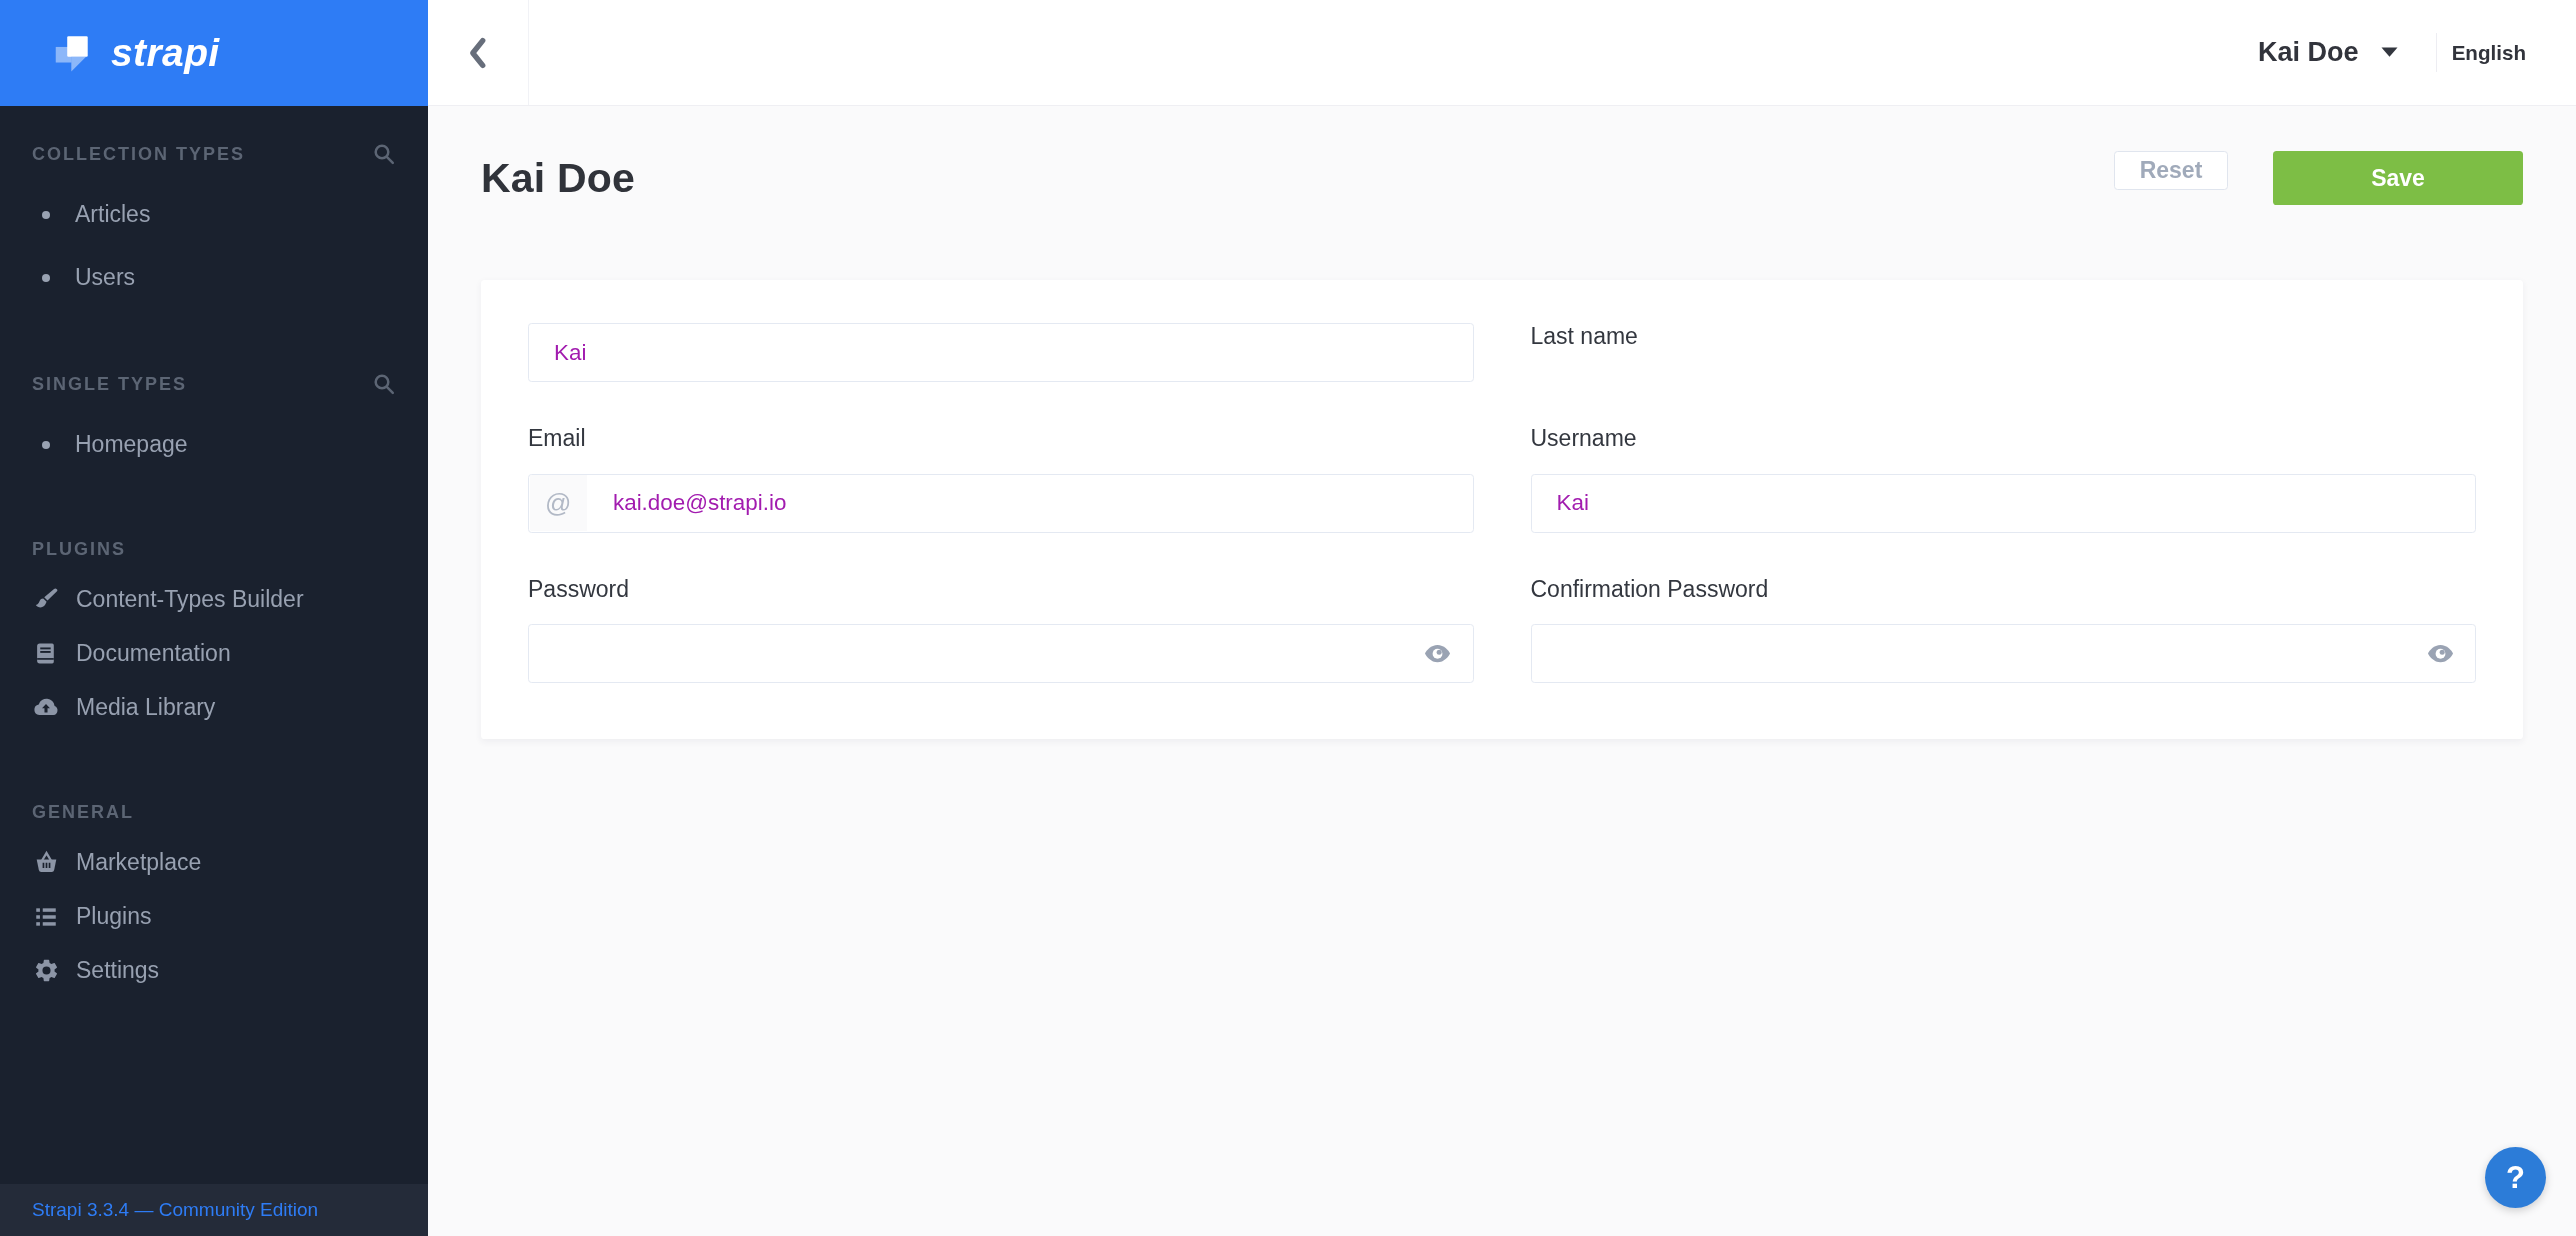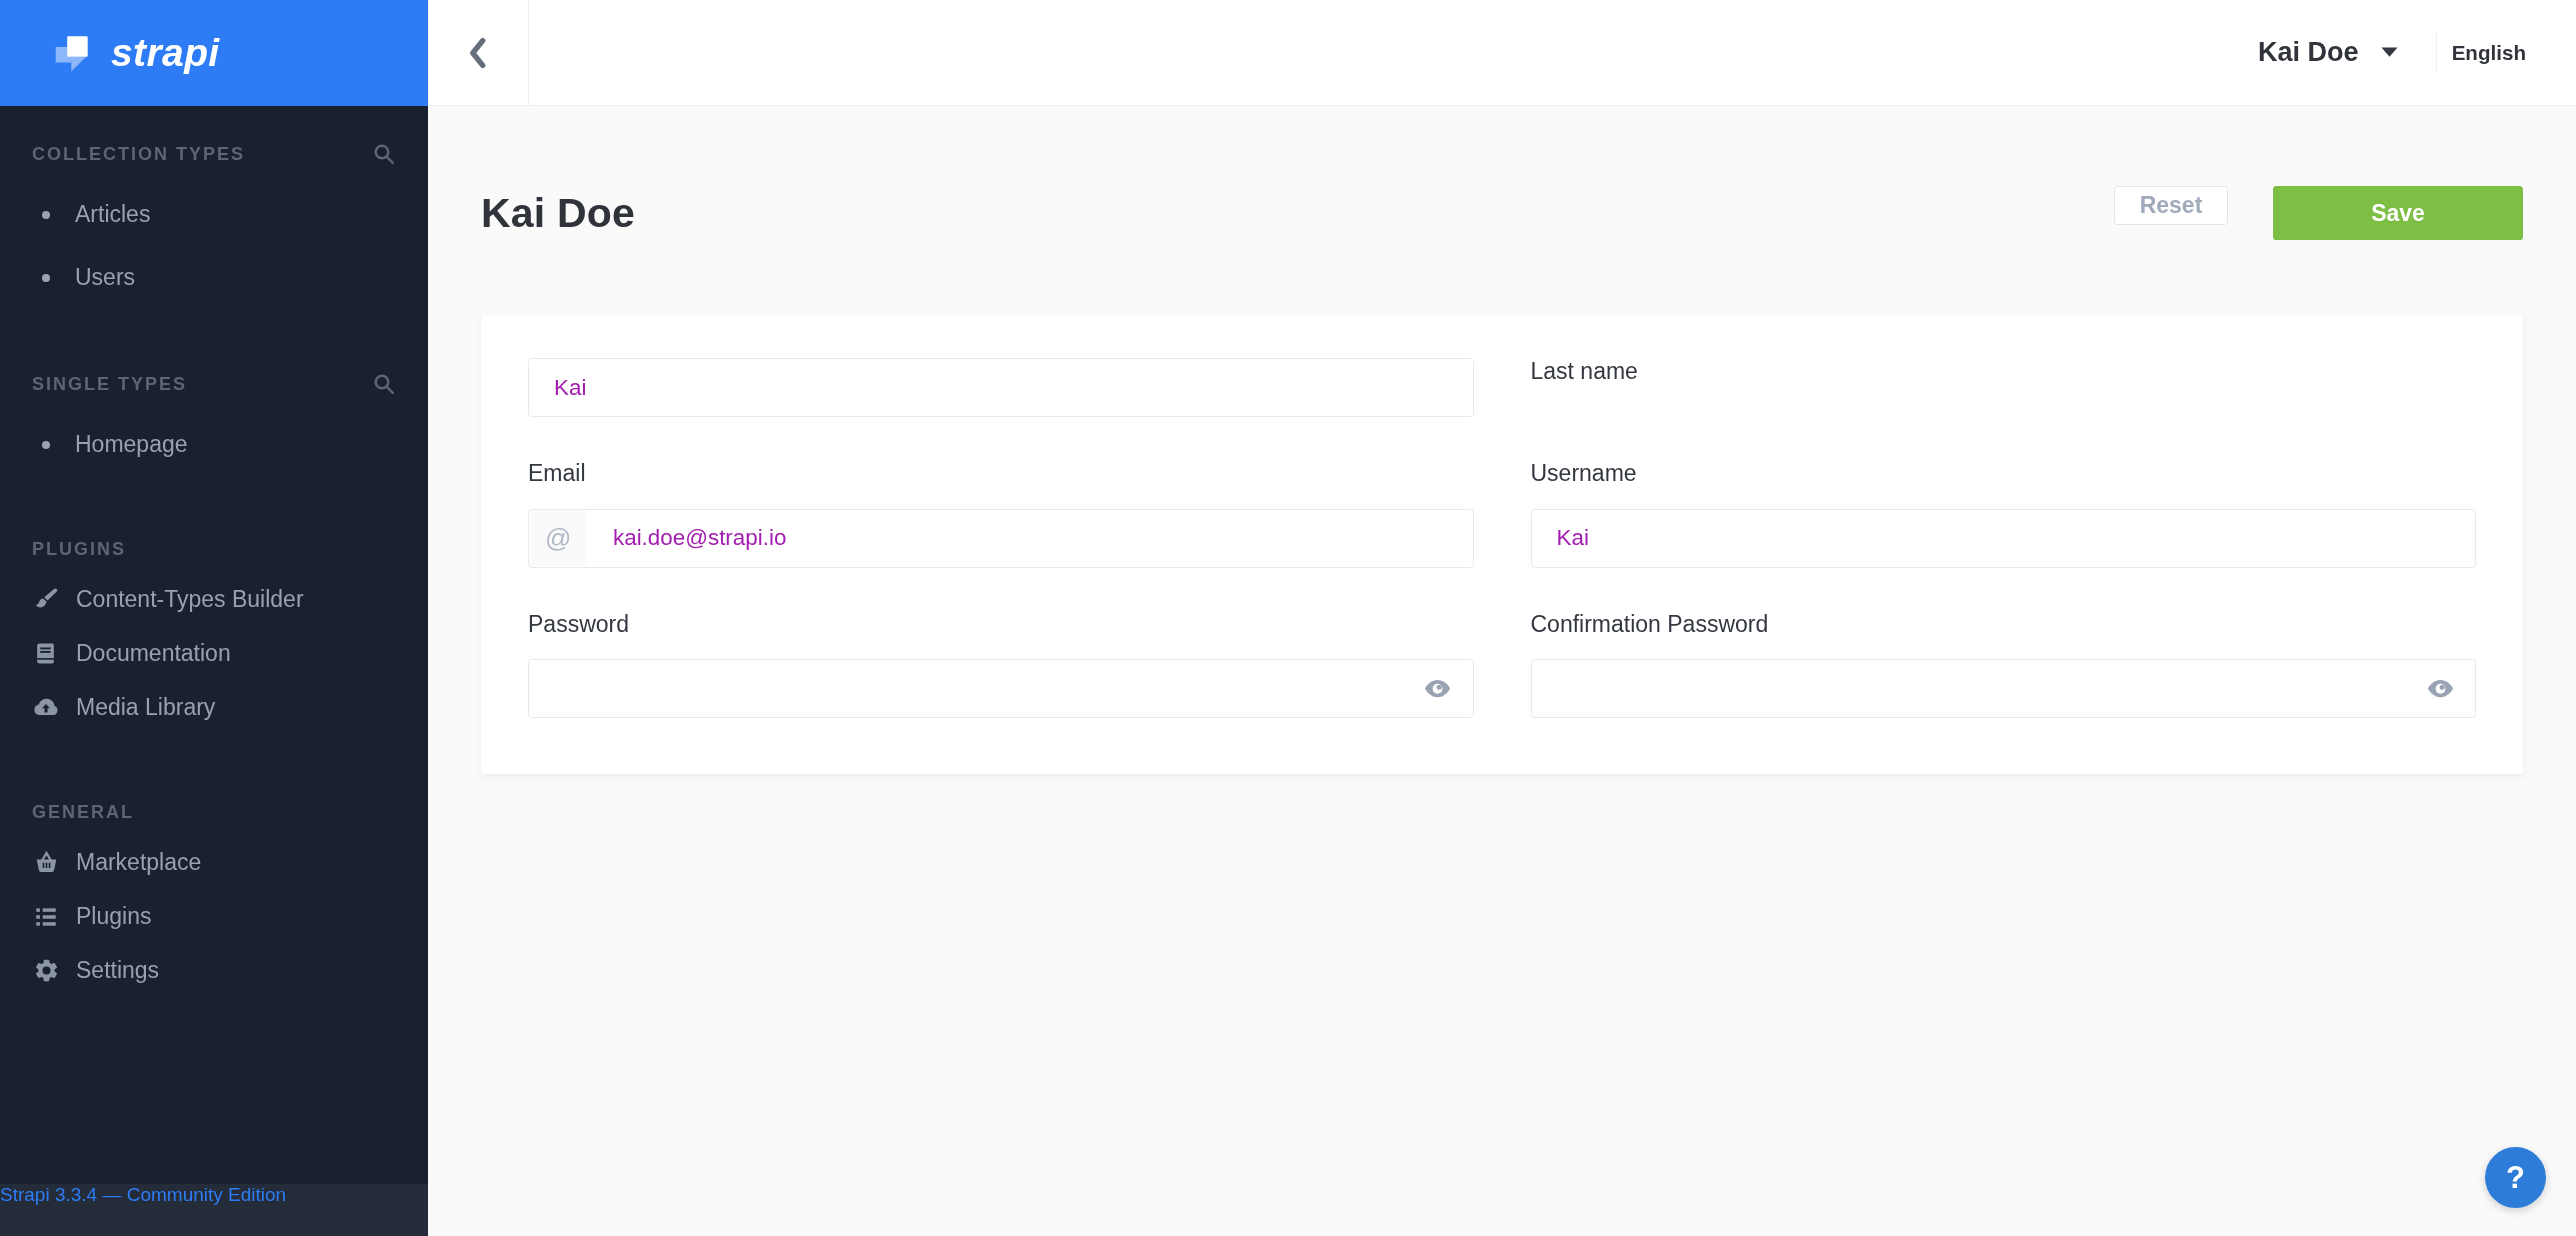--- a/index.html
+++ b/index.html
@@ -44,28 +44,28 @@
   }
   .bullet-list .nav-item { margin-top:34px; }
   .icon-list .nav-item { margin-top:25px; }
   .bullet {
     width:8px; height:8px; border-radius:50%;
     background:#99a2b2; margin:0 25px 0 10px; flex-shrink:0;
   }
   .item-icon { width:28px; margin-right:16px; display:flex; justify-content:center; flex-shrink:0; }
   .sidebar-footer {
     height:52px; background:#242b39;
-    display:flex; flex-shrink:0;
+    display:flex; align-items:center; padding-left:32px; flex-shrink:0;
   }
   .sidebar-footer a {
     color:#2e7cf5; font-size:19px; text-decoration:none; cursor:pointer;
   }
 
   
-  .main { flex:1; display:flex; flex-direction:column;gap:35px; }
+  .main { flex:1; display:flex; flex-direction:column; }
   .topbar {
     height:106px; background:#ffffff;
     border-bottom:0.9px solid #efeff3;
     display:flex; align-items:center; flex-shrink:0;
   }
   .back-btn {
     width:101px; height:100%;
     border-right:0.9px solid #f1f2f6;
     display:flex; align-items:center; justify-content:center;
     cursor:pointer;

